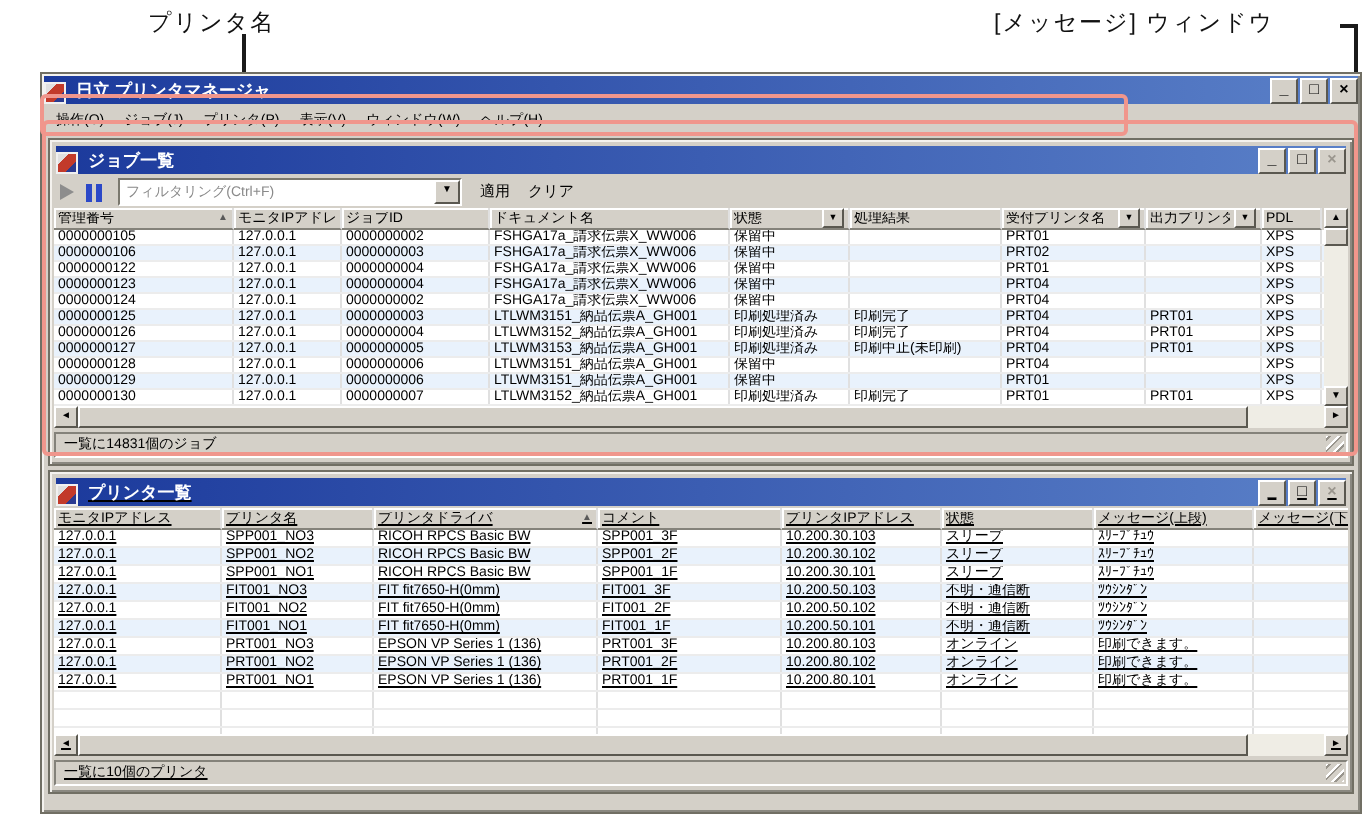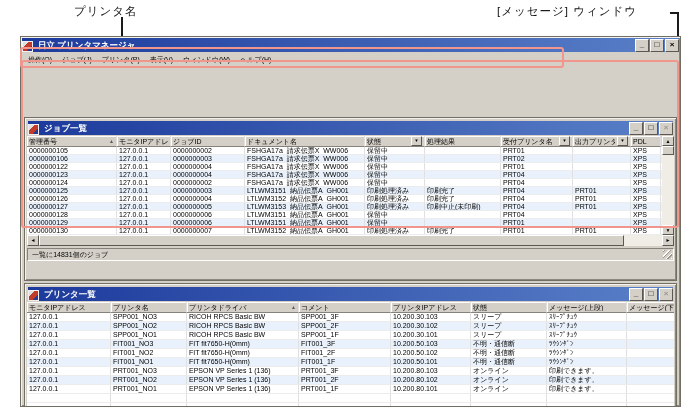--- a/index.html
+++ b/index.html
@@ -19,27 +19,27 @@
     padding:0 0;margin:1px;flex:none;}
   .titlebar .ttl{color:#fff;font-size:8.5px;font-weight:bold;flex:1;white-space:nowrap;overflow:hidden;padding-left:2px;}
   .wicon{width:9px;height:9px;flex:none;background:linear-gradient(135deg,#e0e0e0 0 30%,#c23a2a 30% 70%,#2a3a90 70%);
     border:1px solid #f0f0f0;margin-right:3px;}
   .wbtns{display:flex;gap:1px;flex:none;}
   .wbtn{width:12px;height:11px;background:#d4d0c8;border:1px solid;border-color:#fff #5a5850 #5a5850 #fff;
     font-size:8px;line-height:9px;text-align:center;color:#000;font-weight:bold;}
   .wbtn.dis{color:#9a968e;}
   .menubar{height:13px;display:flex;align-items:center;padding:0 2px;flex:none;position:relative;}
   .mi{font-size:7px;padding:2px 5px;color:#000;white-space:nowrap;}
-  .client{flex:1;padding:3px;overflow:hidden;margin-top:48px;}
+  .client{flex:1;padding:3px;overflow:hidden;}
   
   .childwin{background:#d4d0c8;border:1px solid #716f64;
     box-shadow:inset 1px 1px 0 #f4f2ee, inset -1px -1px 0 #8a8880;
     padding:2px;display:flex;flex-direction:column;overflow:hidden;}
   #job-window{height:158px;margin-bottom:2px;}
-  #printer-window{height:156px;}
+  #printer-window{height:156px;text-decoration:underline;}
   .toolbar{height:16px;display:flex;align-items:center;padding:0 3px;flex:none;}
   .playtri{width:0;height:0;border-left:7px solid #8d8d8d;border-top:4.5px solid transparent;
     border-bottom:4.5px solid transparent;margin-right:6px;}
   .pauseic{display:flex;gap:2px;margin-right:8px;}
   .pauseic div{width:3px;height:9px;background:#2b48c8;}
   .combo{width:170px;height:12px;background:#fff;border:1px solid;border-color:#7a786e #fff #fff #7a786e;
     display:flex;align-items:center;}
   .combo .ph{flex:1;font-size:7px;color:#8a8a8a;padding-left:3px;white-space:nowrap;overflow:hidden;}
   .combo .dd{width:11px;height:10px;background:#d4d0c8;border:1px solid;border-color:#fff #5a5850 #5a5850 #fff;
     font-size:5px;line-height:9px;text-align:center;color:#000;flex:none;}
@@ -126,20 +126,33 @@
       <div class="titlebar">
         <div class="wicon"></div>
         <div class="ttl">ジョブ一覧</div>
         <div class="wbtns">
           <div class="wbtn">_</div>
           <div class="wbtn">□</div>
           <div class="wbtn dis">×</div>
         </div>
       </div>
 
+      <div class="toolbar">
+        <div class="playtri"></div>
+        <div class="pauseic">
+            <div></div>
+            <div></div>
+          </div>
+        <div class="combo">
+          <div class="ph">フィルタリング(Ctrl+F)</div>
+          <div class="dd">▼</div>
+        </div>
+        <div class="tblink">適用</div>
+        <div class="tblink">クリア</div>
+      </div>
 
       <div class="tablewrap t-jobs">
         <div class="tcols">
           <div class="thead">
               <div class="c c0 hc">
                 <span class="hl">管理番号</span>
                 <span class="sm">▲</span>
               </div>
               <div class="c c1 hc">
                 <span class="hl">モニタIPアドレス</span>

